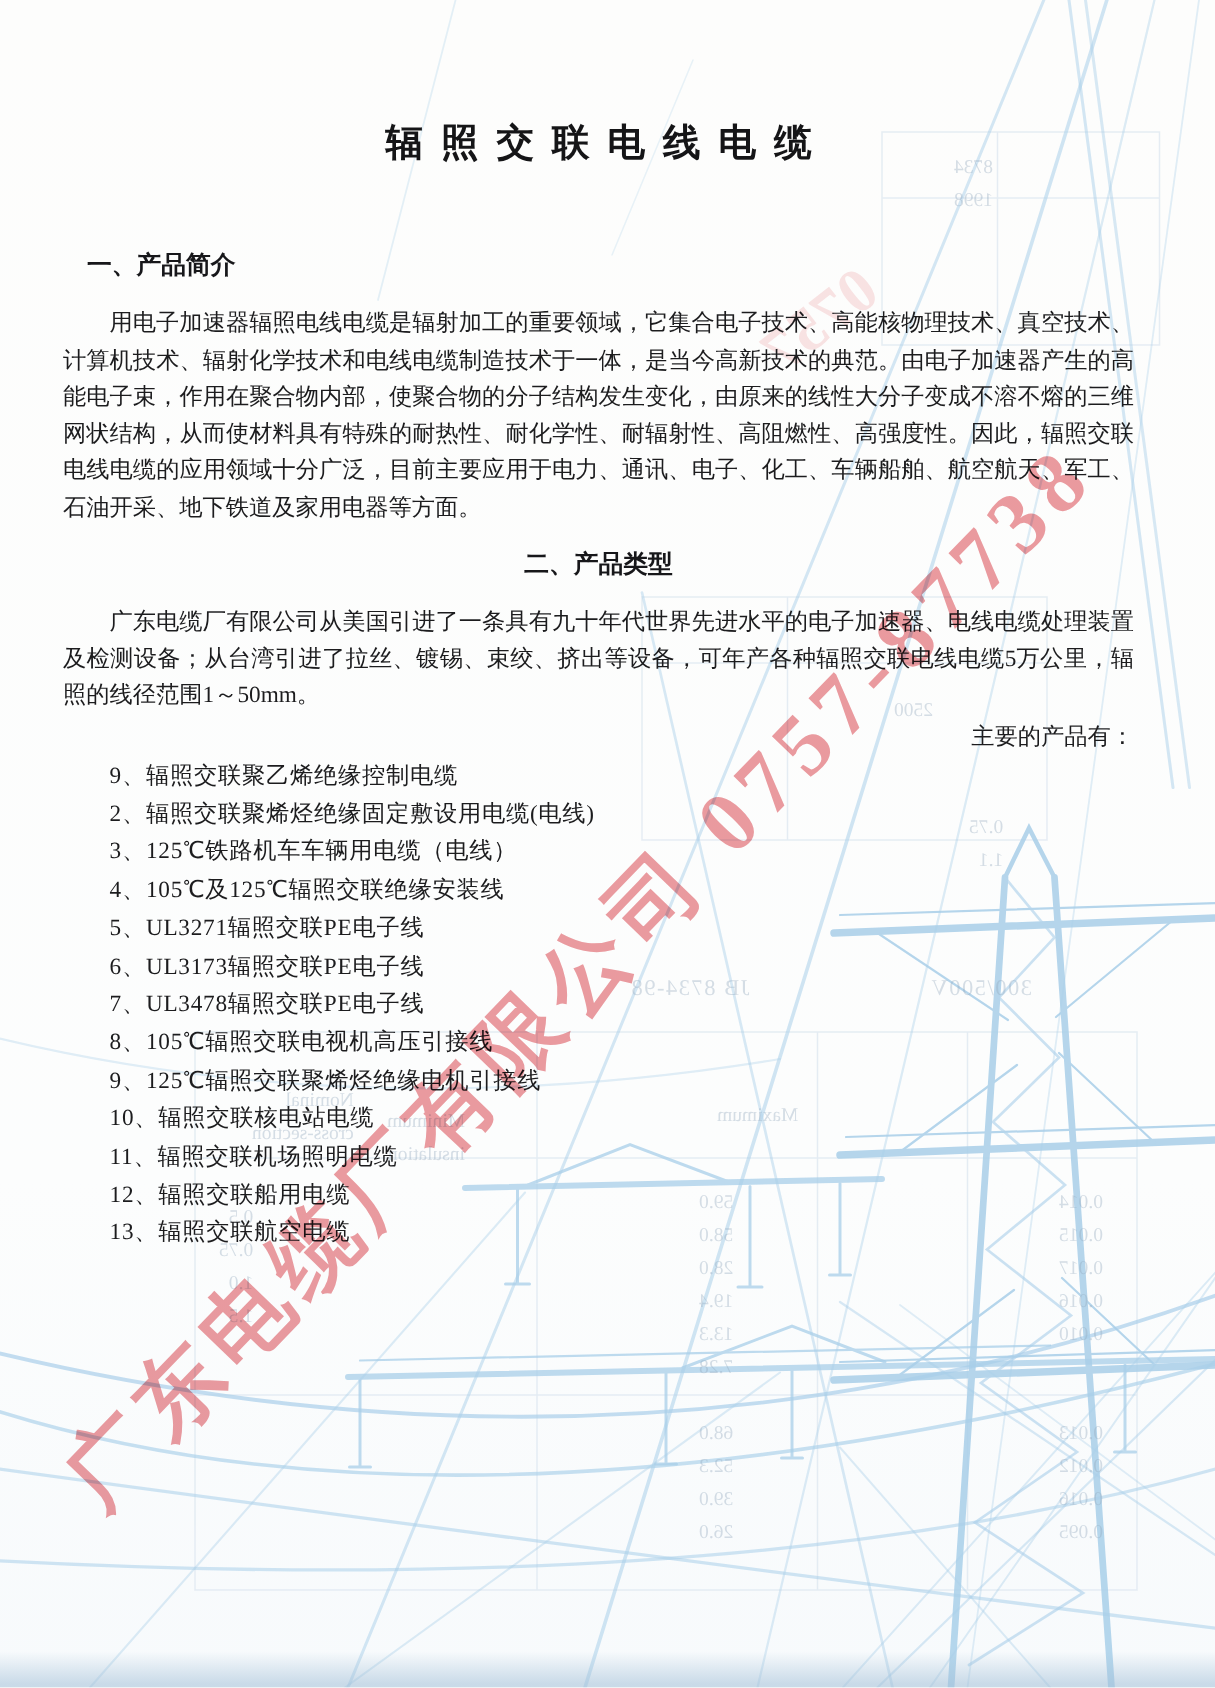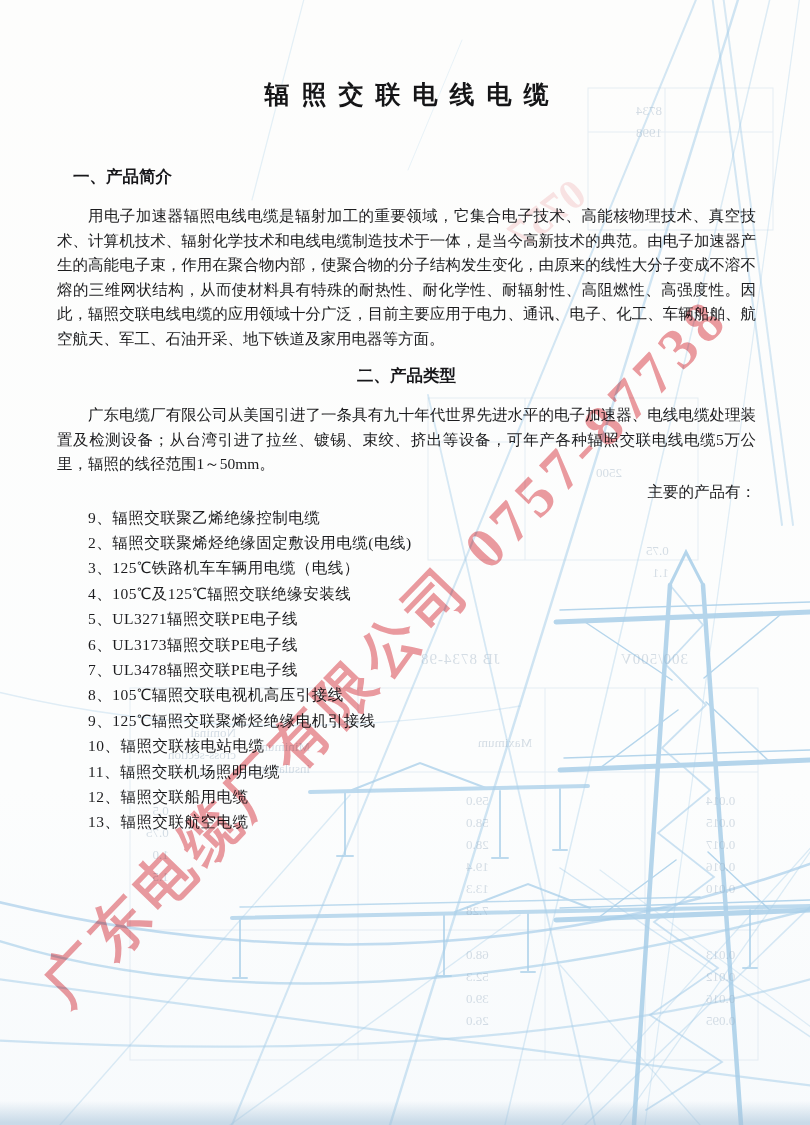--- a/index.html
+++ b/index.html
@@ -45,21 +45,21 @@
     font-size:58px;font-weight:bold;
     letter-spacing:7px;
     white-space:nowrap;
     color:rgba(221,72,82,0.55);
     mix-blend-mode:multiply;
     z-index:3;pointer-events:none;
     font-family:"Liberation Serif", serif;
   }
   
   .content{
-    position:absolute;left:57px;right:54px;top:0;
+    position:absolute;left:42px;right:54px;top:0;
     z-index:2;color:#1c1c1e;
   }
   .doc-title{
     margin:78px 0 0 0;
     text-align:center;
     font-size:25px;font-weight:700;
     letter-spacing:12px;text-indent:12px;
     color:#151517;
     font-family:"Liberation Sans", sans-serif;
   }

